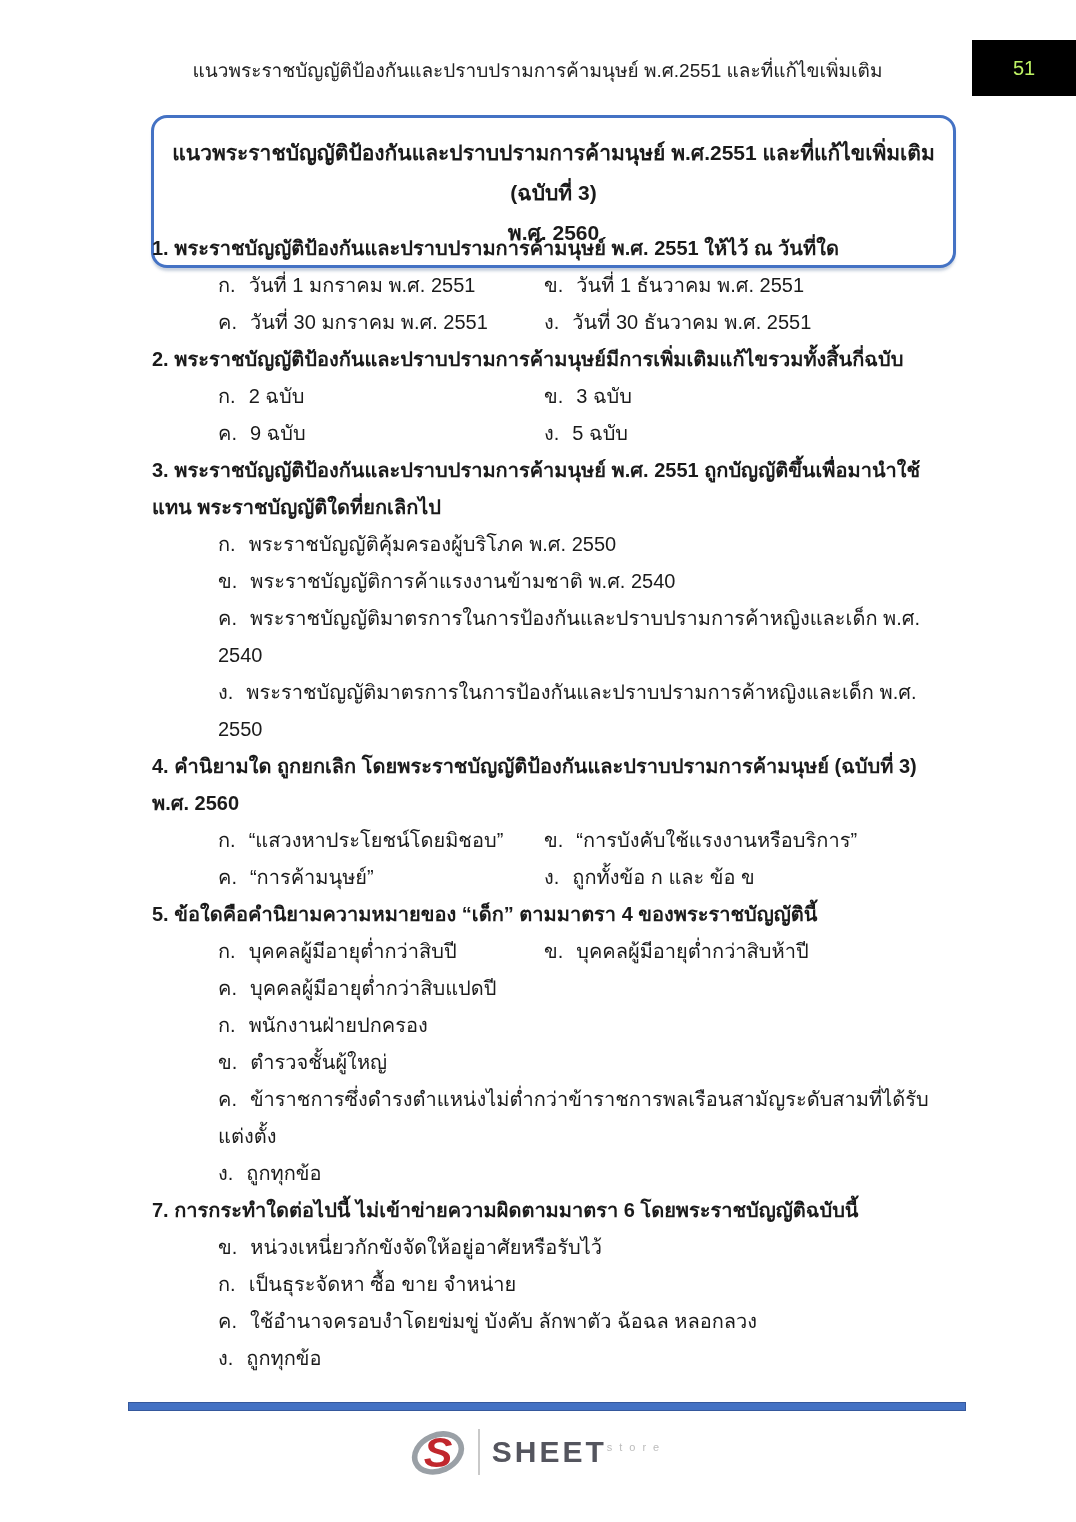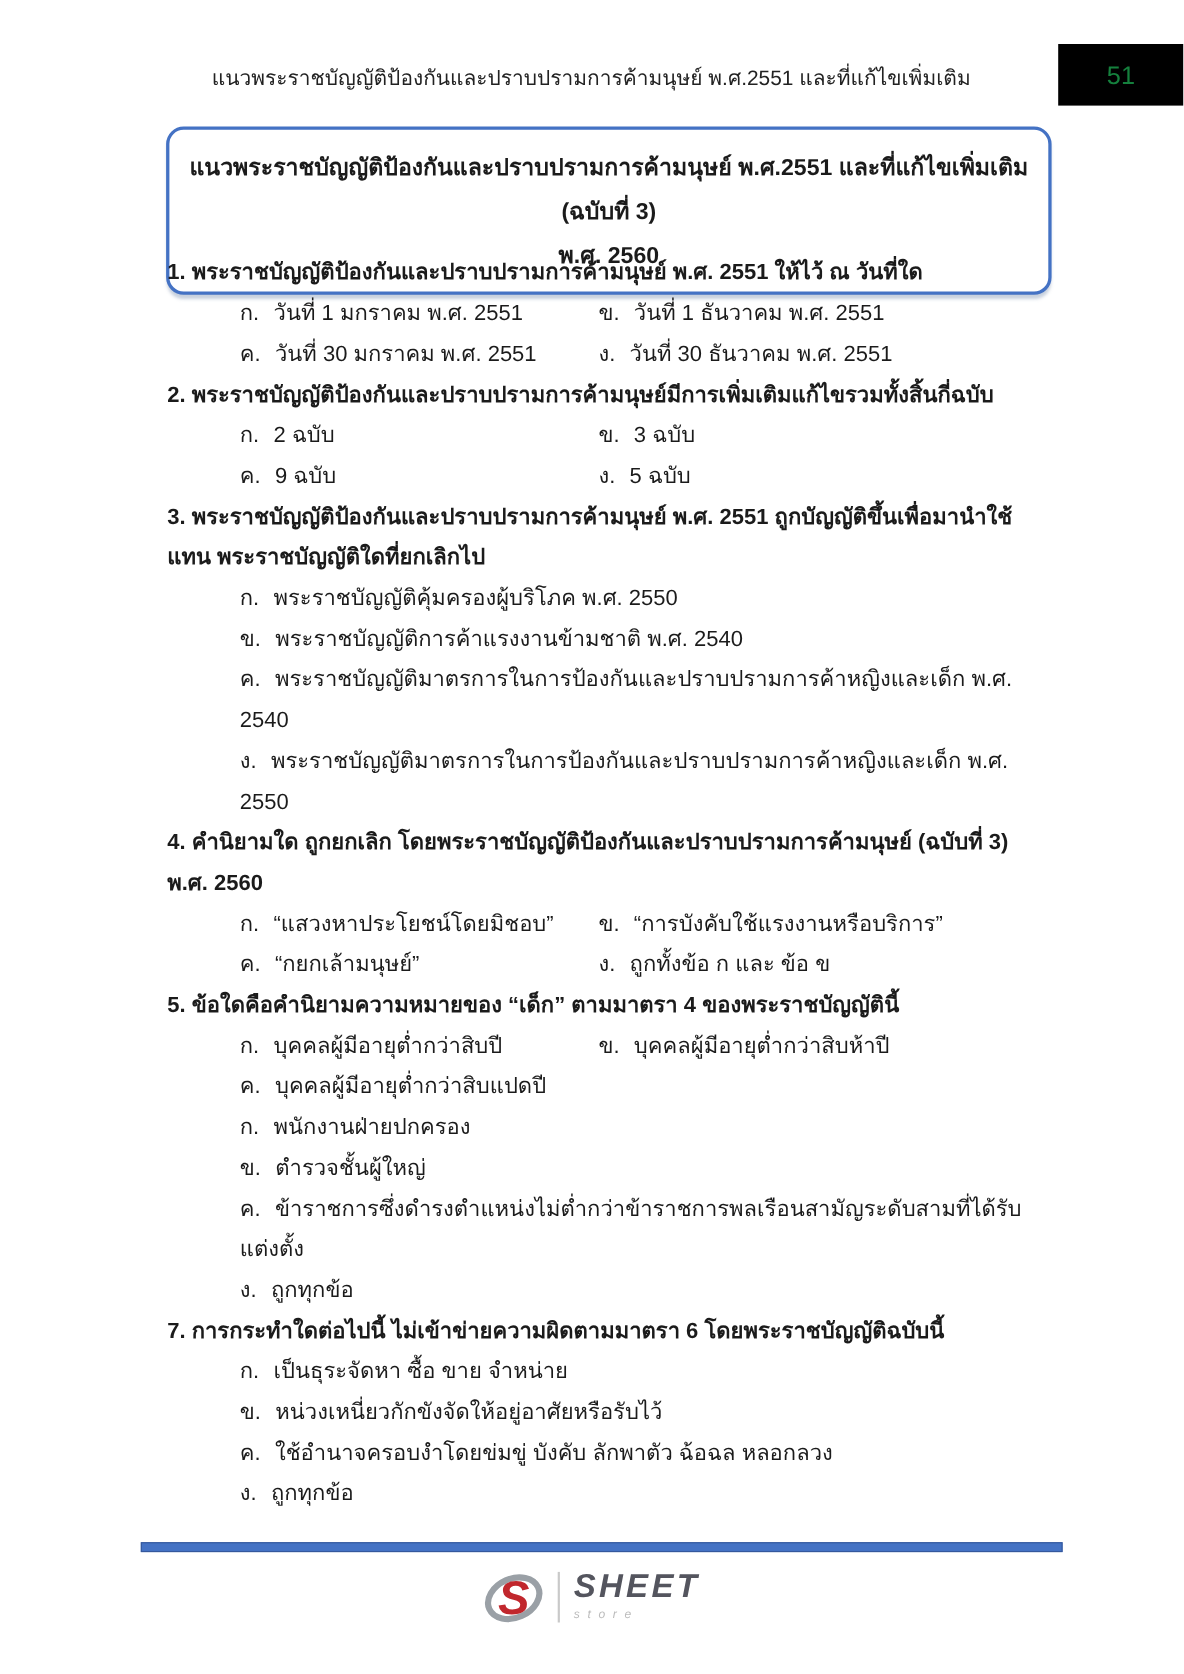--- a/index.html
+++ b/index.html
@@ -25,25 +25,25 @@
     width: 815px;
     text-align: center;
     font-size: 19px;
     color: #222222;
     white-space: nowrap;
   }
   .page-number-badge {
     position: absolute;
     top: 40px;
     right: 0;
-    width: 114px;
+    width: 104px;
     height: 56px;
     background: #000000;
-    color: #15803d;
-    font-size: 23px;
+    color: #bef264;
+    font-size: 20px;
     display: flex;
     align-items: center;
     justify-content: center;
   }
 
   
   .title-box {
     position: absolute;
     top: 115px;
     left: 151px;
@@ -101,21 +101,21 @@
     align-items: center;
     justify-content: center;
     gap: 12px;
   }
   .s-logo-icon { width: 56px; height: 56px; }
   .logo-divider {
     width: 2px;
     height: 46px;
     background: #c9c9c9;
   }
-  .logo-text-stack { display: flex; flex-direction: column; font-style: italic; }
+  .logo-text-stack { display: flex; flex-direction: row; }
   .logo-text {
     font-size: 30px;
     font-weight: bold;
     color: #54555e;
     letter-spacing: 3px;
     line-height: 30px;
   }
   .logo-subtext {
     font-size: 11px;
     color: #bcbcbc;
@@ -167,21 +167,21 @@
           <div class="option"><span class="opt-letter">ค.</span><span class="opt-text">พระราชบัญญัติมาตรการในการป้องกันและปราบปรามการค้าหญิงและเด็ก พ.ศ. 2540</span></div>
           <div class="option"><span class="opt-letter">ง.</span><span class="opt-text">พระราชบัญญัติมาตรการในการป้องกันและปราบปรามการค้าหญิงและเด็ก พ.ศ. 2550</span></div>
         </div>
     </div>
 
     <div class="question">
       <div class="q-text">4. คำนิยามใด ถูกยกเลิก โดยพระราชบัญญัติป้องกันและปราบปรามการค้ามนุษย์ (ฉบับที่ 3) พ.ศ. 2560</div>
       <div class="options two-col">
           <div class="option"><span class="opt-letter">ก.</span><span class="opt-text">“แสวงหาประโยชน์โดยมิชอบ”</span></div>
           <div class="option"><span class="opt-letter">ข.</span><span class="opt-text">“การบังคับใช้แรงงานหรือบริการ”</span></div>
-          <div class="option"><span class="opt-letter">ค.</span><span class="opt-text">“กยกเล้ามนุษย์”</span></div>
+          <div class="option"><span class="opt-letter">ค.</span><span class="opt-text">“การค้ามนุษย์”</span></div>
           <div class="option"><span class="opt-letter">ง.</span><span class="opt-text">ถูกทั้งข้อ ก และ ข้อ ข</span></div>
         </div>
     </div>
 
     <div class="question">
       <div class="q-text">5. ข้อใดคือคำนิยามความหมายของ “เด็ก” ตามมาตรา 4 ของพระราชบัญญัตินี้</div>
       <div class="options two-col">
           <div class="option"><span class="opt-letter">ก.</span><span class="opt-text">บุคคลผู้มีอายุต่ำกว่าสิบปี</span></div>
           <div class="option"><span class="opt-letter">ข.</span><span class="opt-text">บุคคลผู้มีอายุต่ำกว่าสิบห้าปี</span></div>
           <div class="option"><span class="opt-letter">ค.</span><span class="opt-text">บุคคลผู้มีอายุต่ำกว่าสิบแปดปี</span></div>
@@ -193,22 +193,22 @@
           <div class="option"><span class="opt-letter">ก.</span><span class="opt-text">พนักงานฝ่ายปกครอง</span></div>
           <div class="option"><span class="opt-letter">ข.</span><span class="opt-text">ตำรวจชั้นผู้ใหญ่</span></div>
           <div class="option"><span class="opt-letter">ค.</span><span class="opt-text">ข้าราชการซึ่งดำรงตำแหน่งไม่ต่ำกว่าข้าราชการพลเรือนสามัญระดับสามที่ได้รับแต่งตั้ง</span></div>
           <div class="option"><span class="opt-letter">ง.</span><span class="opt-text">ถูกทุกข้อ</span></div>
         </div>
     </div>
 
     <div class="question">
       <div class="q-text">7. การกระทำใดต่อไปนี้ ไม่เข้าข่ายความผิดตามมาตรา 6 โดยพระราชบัญญัติฉบับนี้</div>
       <div class="options one-col">
+          <div class="option"><span class="opt-letter">ข.</span><span class="opt-text">หน่วงเหนี่ยวกักขังจัดให้อยู่อาศัยหรือรับไว้</span></div>
           <div class="option"><span class="opt-letter">ก.</span><span class="opt-text">เป็นธุระจัดหา ซื้อ ขาย จำหน่าย</span></div>
-          <div class="option"><span class="opt-letter">ข.</span><span class="opt-text">หน่วงเหนี่ยวกักขังจัดให้อยู่อาศัยหรือรับไว้</span></div>
           <div class="option"><span class="opt-letter">ค.</span><span class="opt-text">ใช้อำนาจครอบงำโดยข่มขู่ บังคับ ลักพาตัว ฉ้อฉล หลอกลวง</span></div>
           <div class="option"><span class="opt-letter">ง.</span><span class="opt-text">ถูกทุกข้อ</span></div>
         </div>
     </div>
   </div>
 
   <div class="footer-bar"></div>
 
   <div class="footer-logo">
     <svg class="s-logo-icon" viewBox="0 0 60 60">

